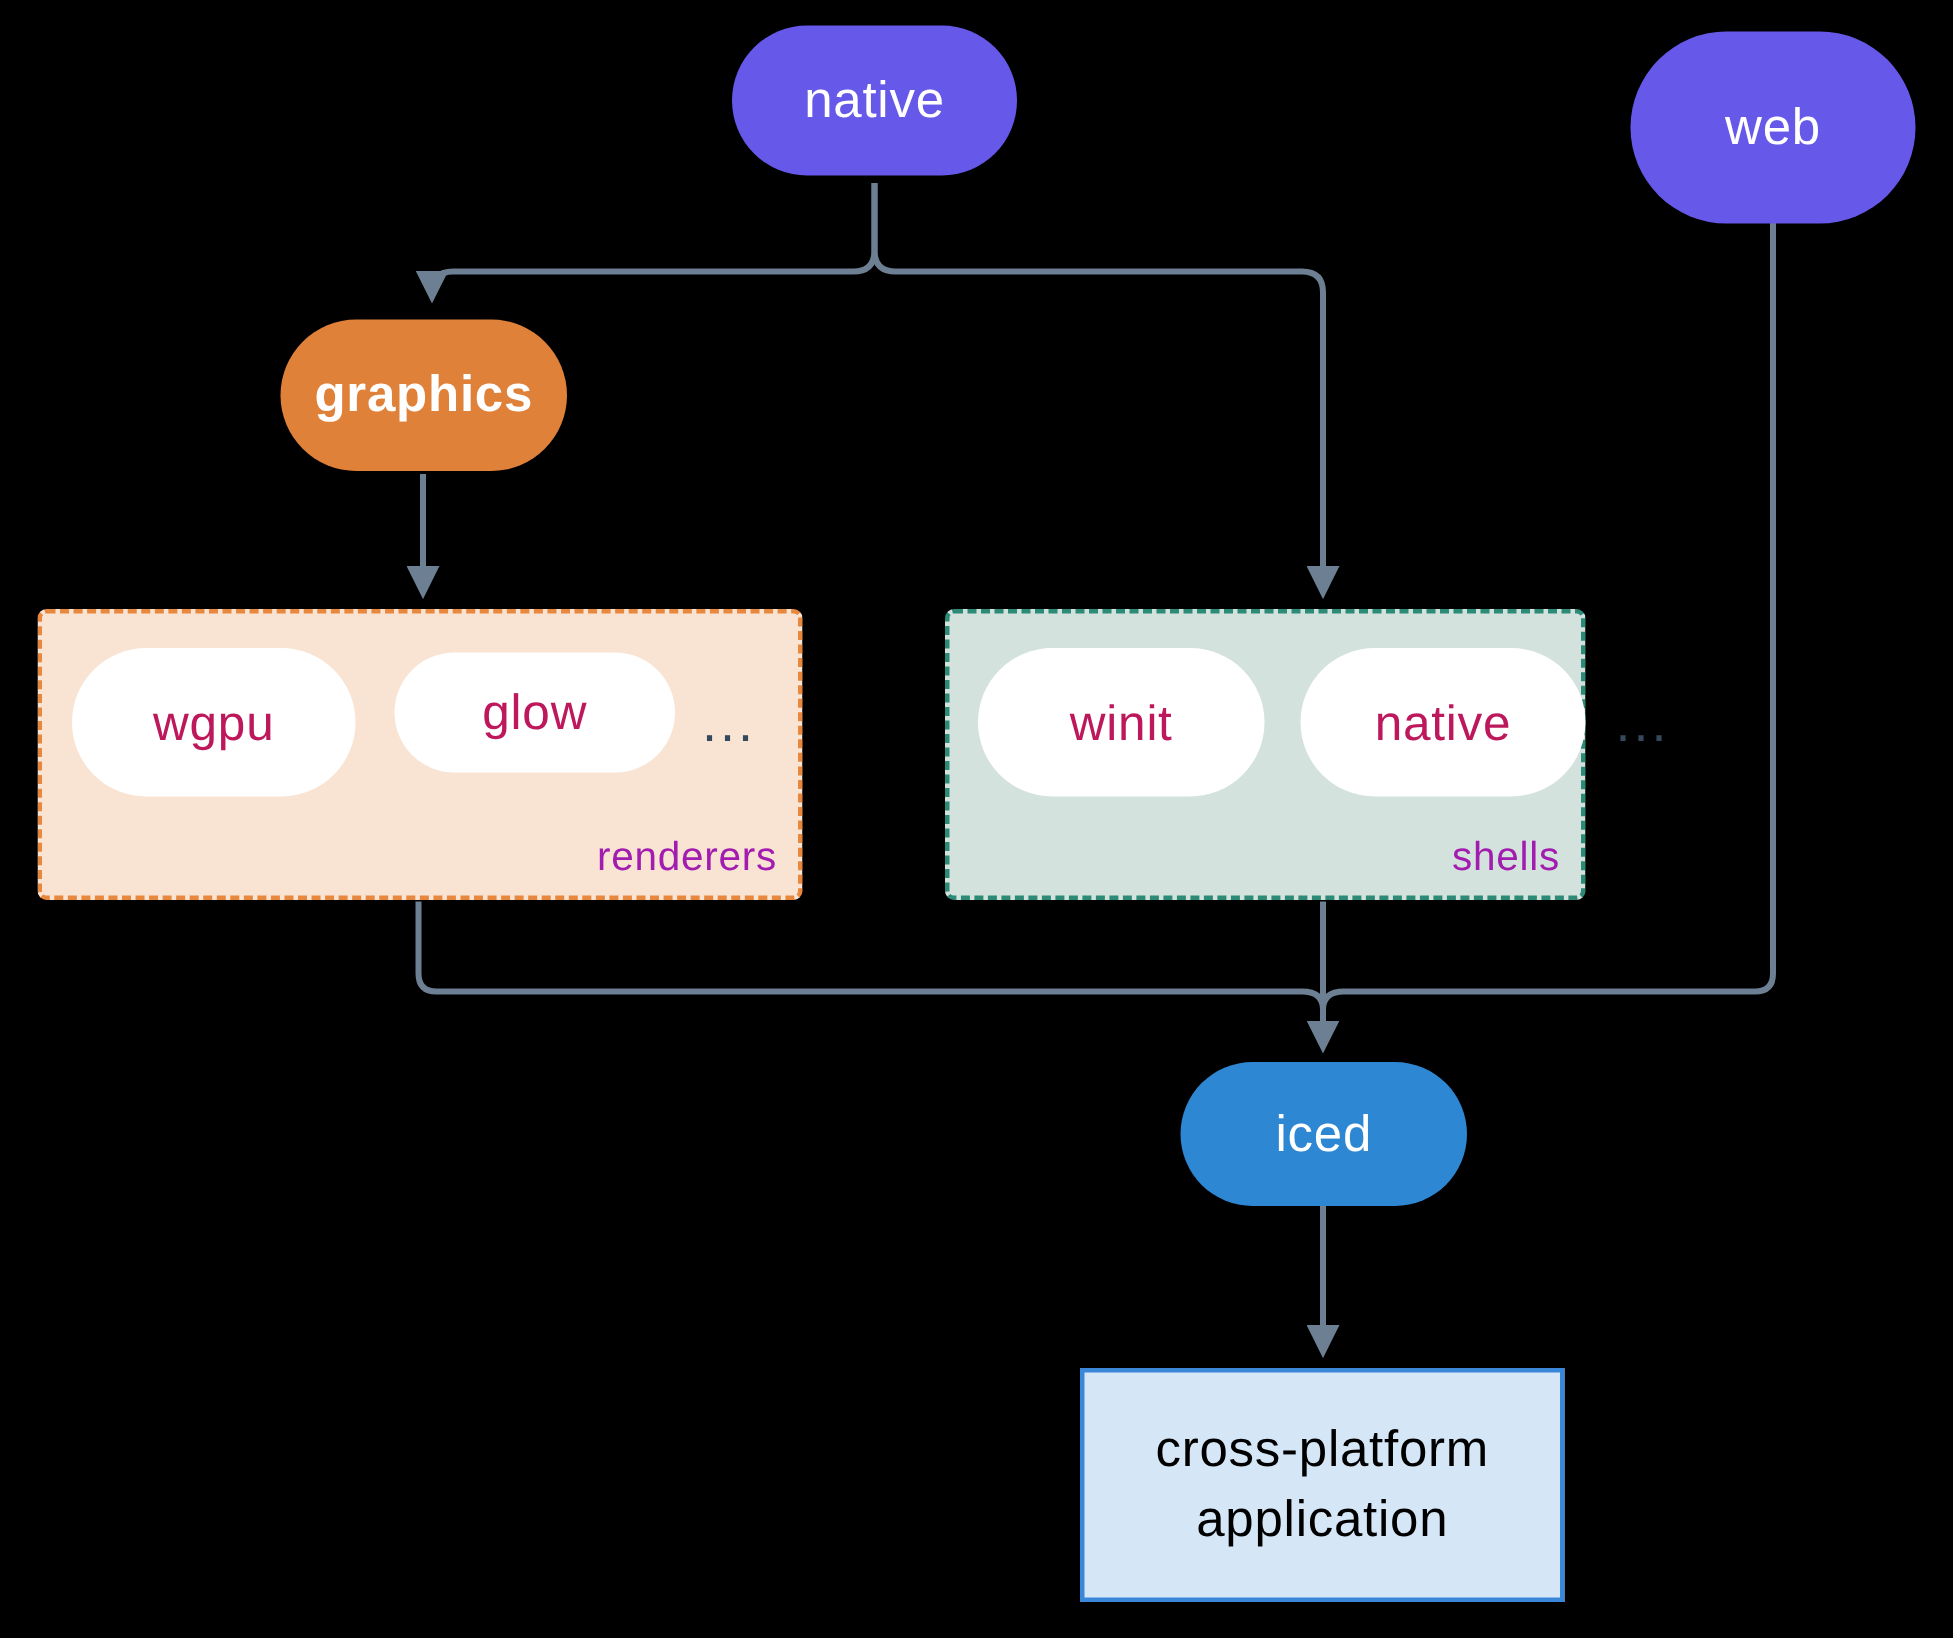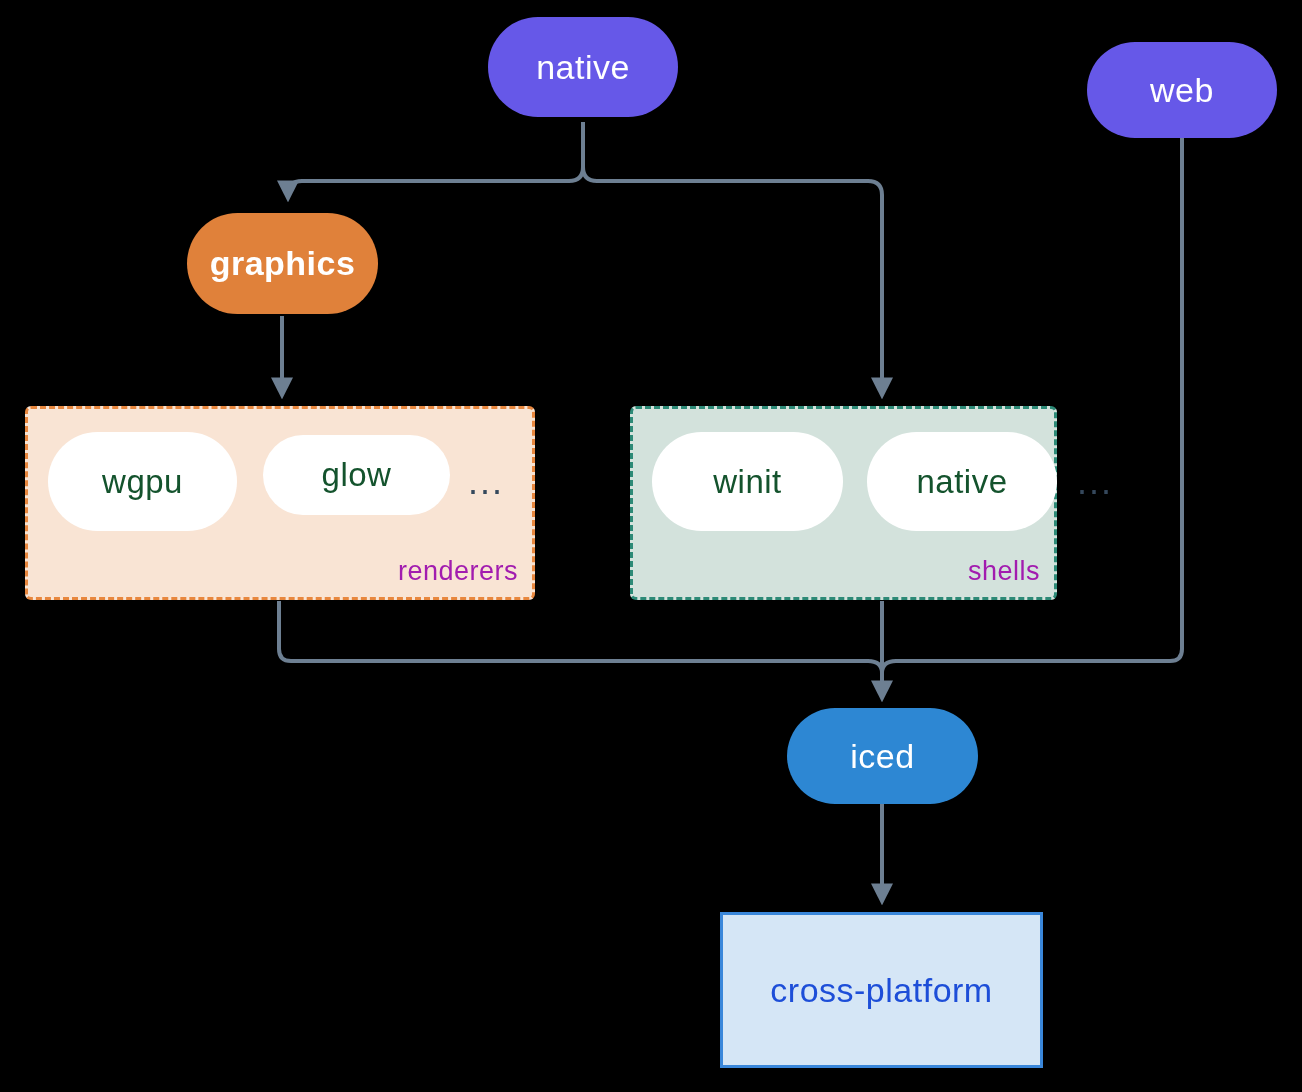--- a/index.html
+++ b/index.html
@@ -31,24 +31,24 @@
     display: flex;
     align-items: center;
     justify-content: center;
     font-size: 34px;
     letter-spacing: 0.5px;
     color: #ffffff;
   }
   .pill.purple { background: #6658e8; }
   .pill.orange { background: #e0813a; font-weight: bold; }
   .pill.blue   { background: #2d87d3; }
-  .pill.white  { background: #ffffff; color: #14532d; }
+  .pill.white  { background: #ffffff; color: #be185d; }
 
   .node-native   { left: 488px;  top: 17px;  width: 190px; height: 100px; }
-  .node-web      { left: 1087px; top: 21px;  width: 190px; height: 96px; margin-top: 21px; }
+  .node-web      { left: 1087px; top: 21px;  width: 190px; height: 128px; }
   .node-graphics { left: 187px;  top: 213px; width: 191px; height: 101px; }
   .node-iced     { left: 787px;  top: 708px; width: 191px; height: 96px; }
 
   .group {
     position: absolute;
     border-radius: 6px;
     box-sizing: border-box;
   }
   .group-renderers {
     left: 25px; top: 406px; width: 510px; height: 194px;
@@ -91,21 +91,21 @@
     box-sizing: border-box;
     background: #d5e6f6;
     border: 3px solid #3a87da;
     display: flex;
     flex-direction: column;
     align-items: center;
     justify-content: center;
     font-size: 34px;
     line-height: 47px;
     letter-spacing: 0.5px;
-    color: #1d4ed8;
+    color: #000000;
   }
   .edge {
     fill: none;
     stroke: #6d7f92;
     stroke-width: 4;
   }
 </style>
 </head>
 <body>
 
@@ -143,15 +143,16 @@
     <div class="pill white shells-pill-1">winit</div>
     <div class="pill white shells-pill-2">native</div>
     <div class="ellipsis shells-ellipsis">...</div>
     <div class="group-label">shells</div>
   </div>
 
   <div class="pill blue node-iced">iced</div>
 
   <div class="app-box">
     <div>cross-platform</div>
+    <div>application</div>
   </div>
 
 </div>
 
 </body></html>

